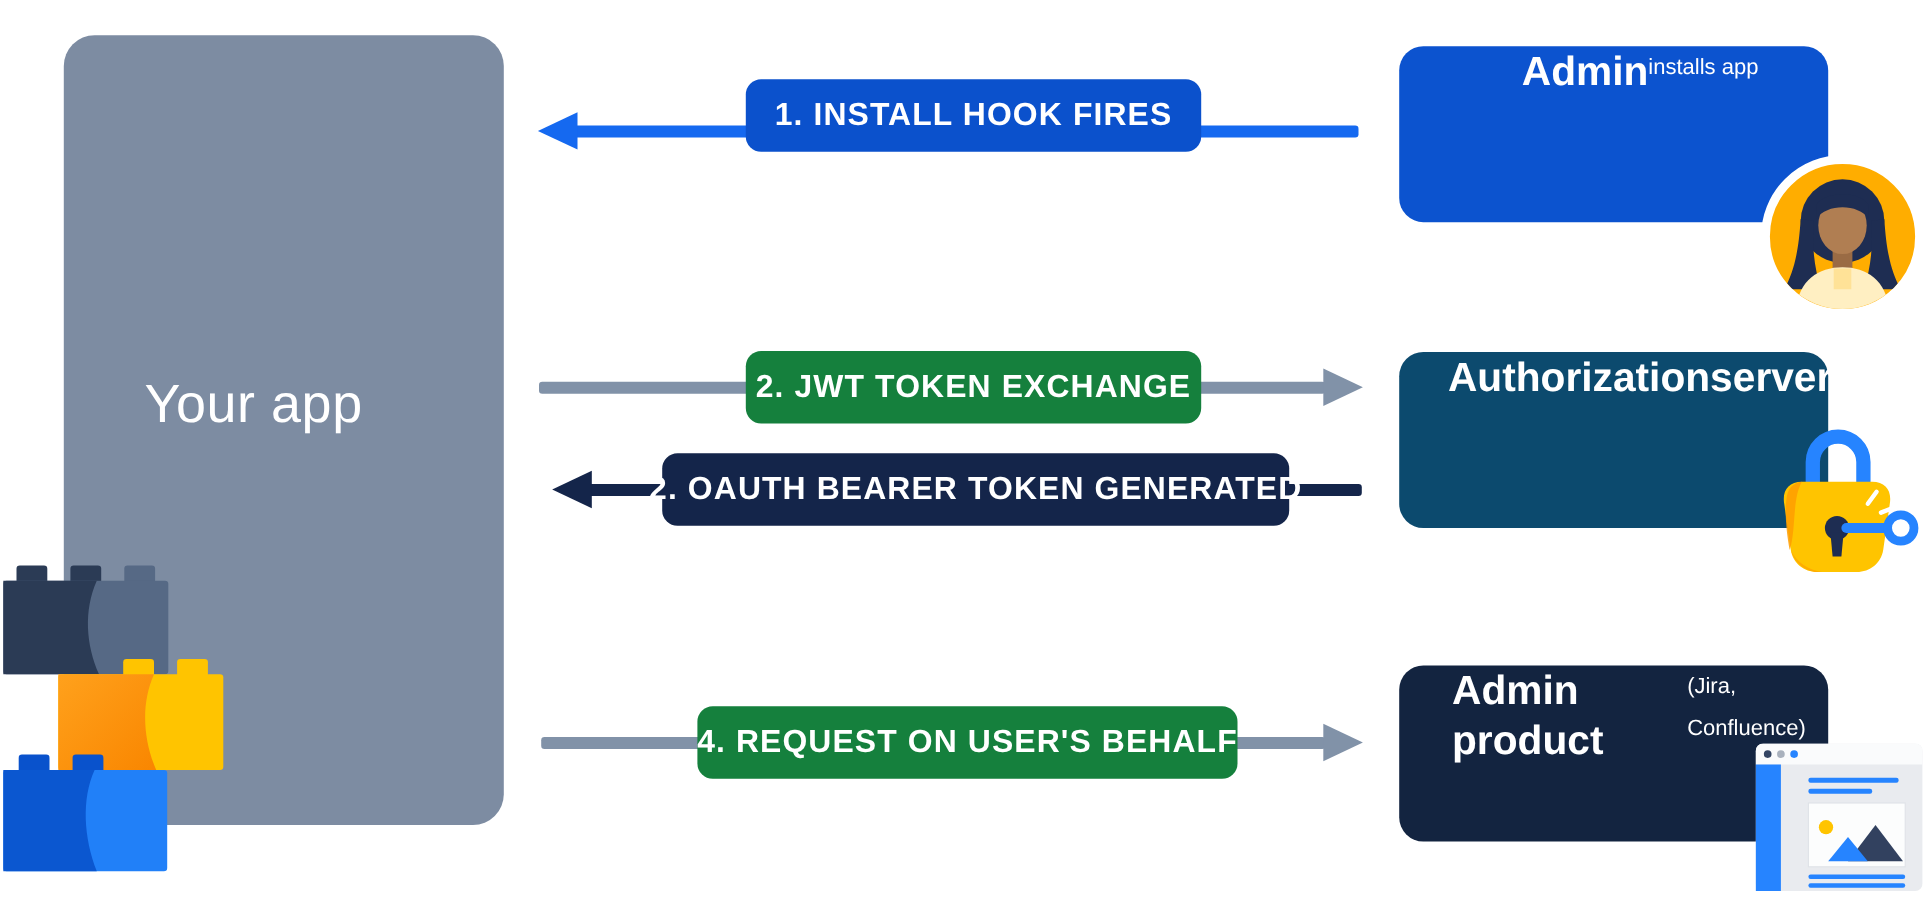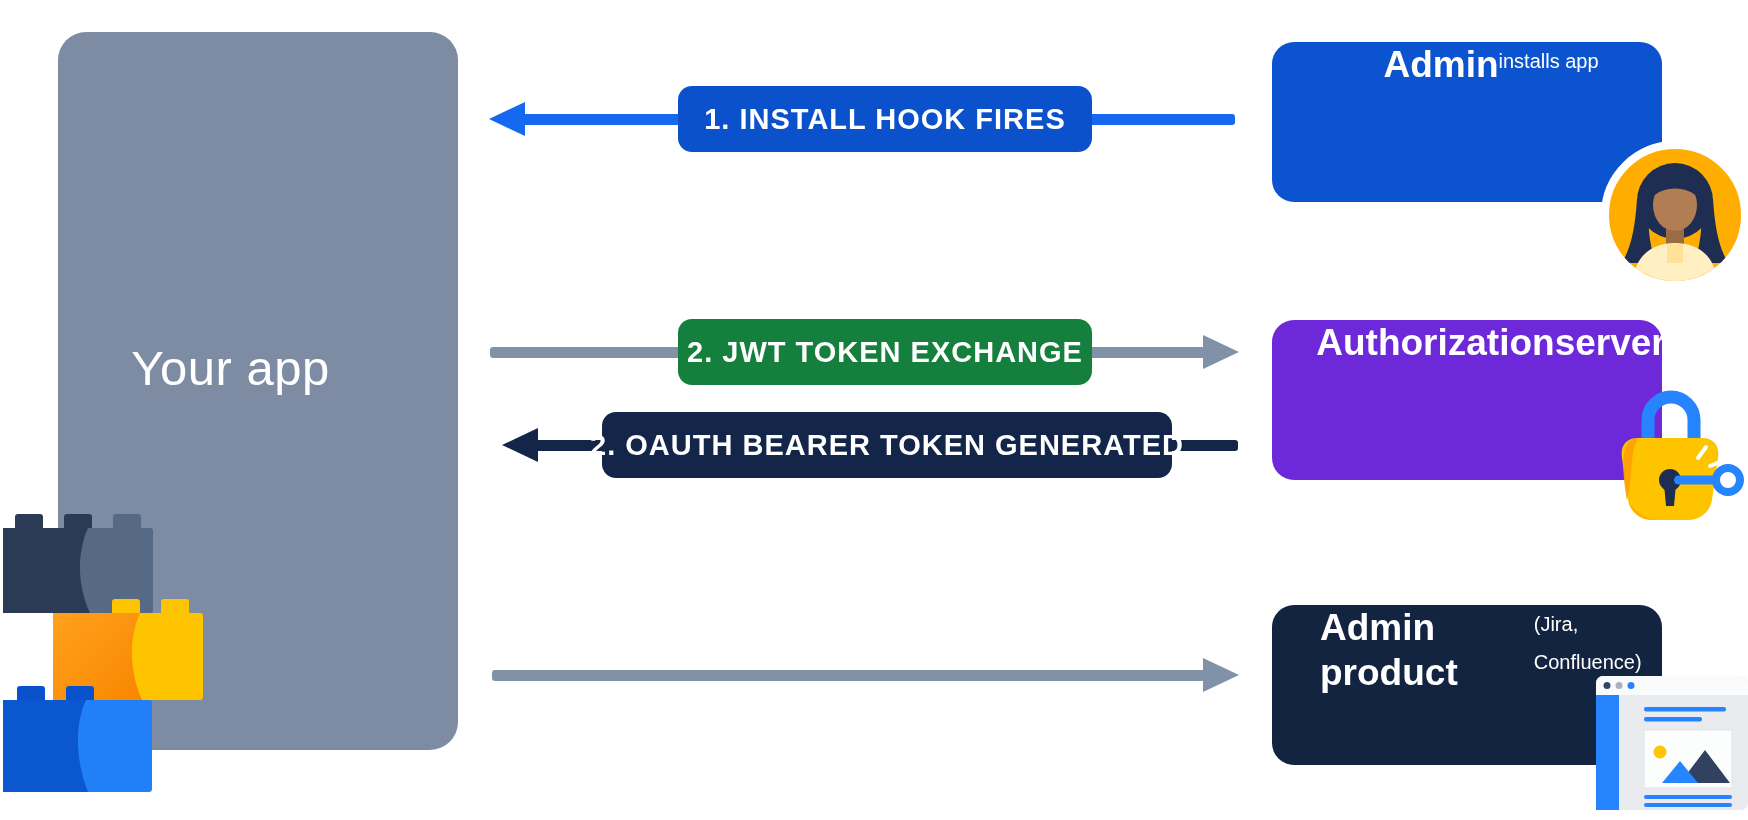--- a/index.html
+++ b/index.html
@@ -37,21 +37,21 @@
   .c-navy-label{background:#14254A;}
   
   .actor{
     position:absolute;left:1272px;width:390px;height:160px;border-radius:22px;
     color:#fff;display:flex;justify-content:center;
     padding-left:48px;box-sizing:border-box;
   }
   .actor .title{font-size:37px;font-weight:bold;line-height:45px;}
   .actor .sub{font-size:20px;font-weight:normal;line-height:38px;}
   .b-admin{top:42px;background:#0C53CF;}
-  .b-auth{top:320px;background:#6d28d9;}
+  .b-auth{top:320px;background:#0c4a6e;}
   .b-cloud{top:605px;background:#132440;}
   
   .avatar{
     position:absolute;left:1601px;top:141px;width:148px;height:148px;
     border-radius:50%;background:#FFAD00;border:8px solid #fff;
     box-sizing:border-box;overflow:hidden;
   }
   .avatar svg{display:block;width:100%;height:100%;}
   .icon-abs{position:absolute;}
 </style>
@@ -59,32 +59,33 @@
 <body>
 
 <div class="canvas">
 
   <div class="your-app">
     <div class="your-app-label">Your app</div>
   </div>
 
   <div class="fline c-blue-line" style="left:505px;top:114px;width:730px;"></div>
   <div class="fhead left c-blue-head-l" style="left:489px;top:102px;"></div>
-  <div class="flabel c-blue-label" style="left:678px;top:86px;width:414px;">1. INSTALL HOOK FIRES</div>
+  <div class="flabel c-blue-label" style="left:678px;top:72px;width:414px;">1. INSTALL HOOK FIRES</div>
 
   <div class="fline c-slate-line" style="left:490px;top:347px;width:715px;"></div>
   <div class="fhead right c-slate-head-r" style="left:1203px;top:335px;"></div>
   <div class="flabel c-slate-label" style="left:678px;top:319px;width:414px;">2. JWT TOKEN EXCHANGE</div>
 
   <div class="fline c-navy-line" style="left:520px;top:440px;width:718px;"></div>
   <div class="fhead left c-navy-head-l" style="left:502px;top:428px;"></div>
   <div class="flabel c-navy-label" style="left:602px;top:412px;width:570px;">2. OAUTH BEARER TOKEN GENERATED</div>
 
   <div class="fline c-slate-line" style="left:492px;top:670px;width:713px;"></div>
   <div class="fhead right c-slate-head-r" style="left:1203px;top:658px;"></div>
+  <div class="flabel c-slate-label" style="left:634px;top:642px;width:491px;">4. REQUEST ON USER'S BEHALF</div>
 
   <div class="actor b-admin">
     <div class="title">Admin</div>
     <div class="sub">installs app</div>
   </div>
 
   <div class="avatar">
     <svg viewBox="0 0 132 132">
       <ellipse cx="66" cy="52" rx="38" ry="38" fill="#1E2D52"></ellipse>
       <path d="M28,50 C26,80 22,98 13,114 L47,114 C40,96 38,72 40,52 Z" fill="#1E2D52"></path>

